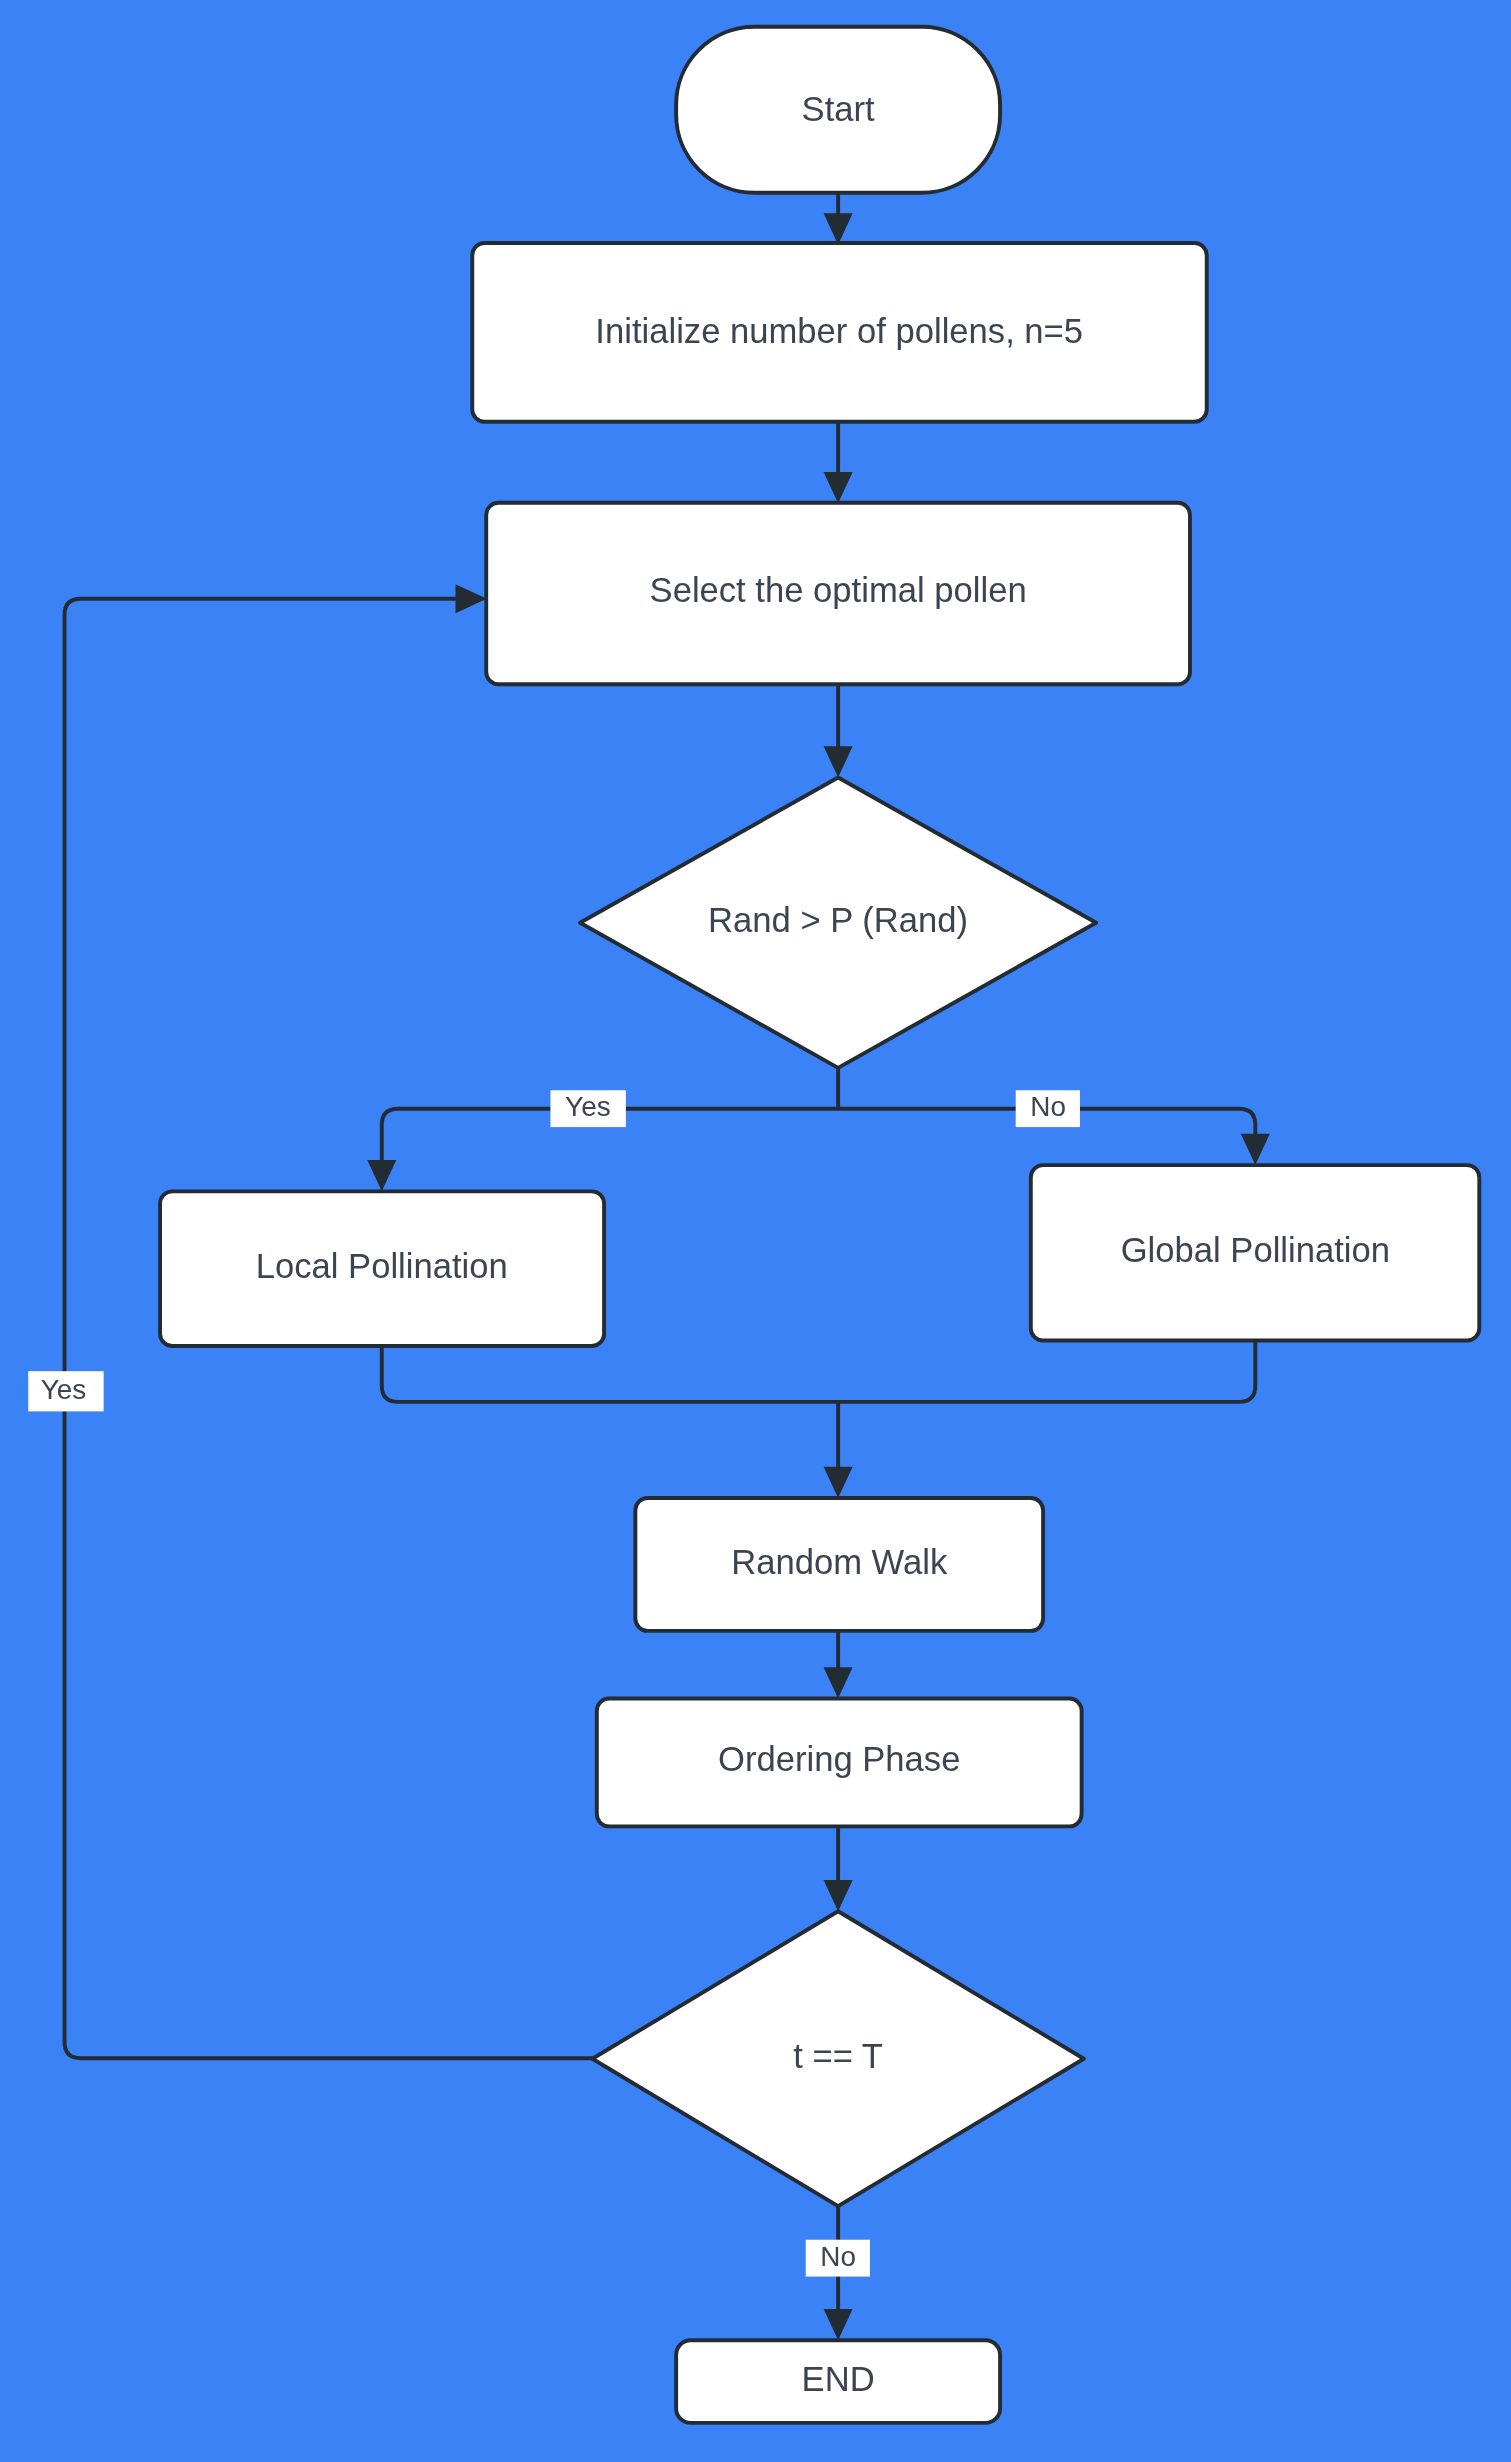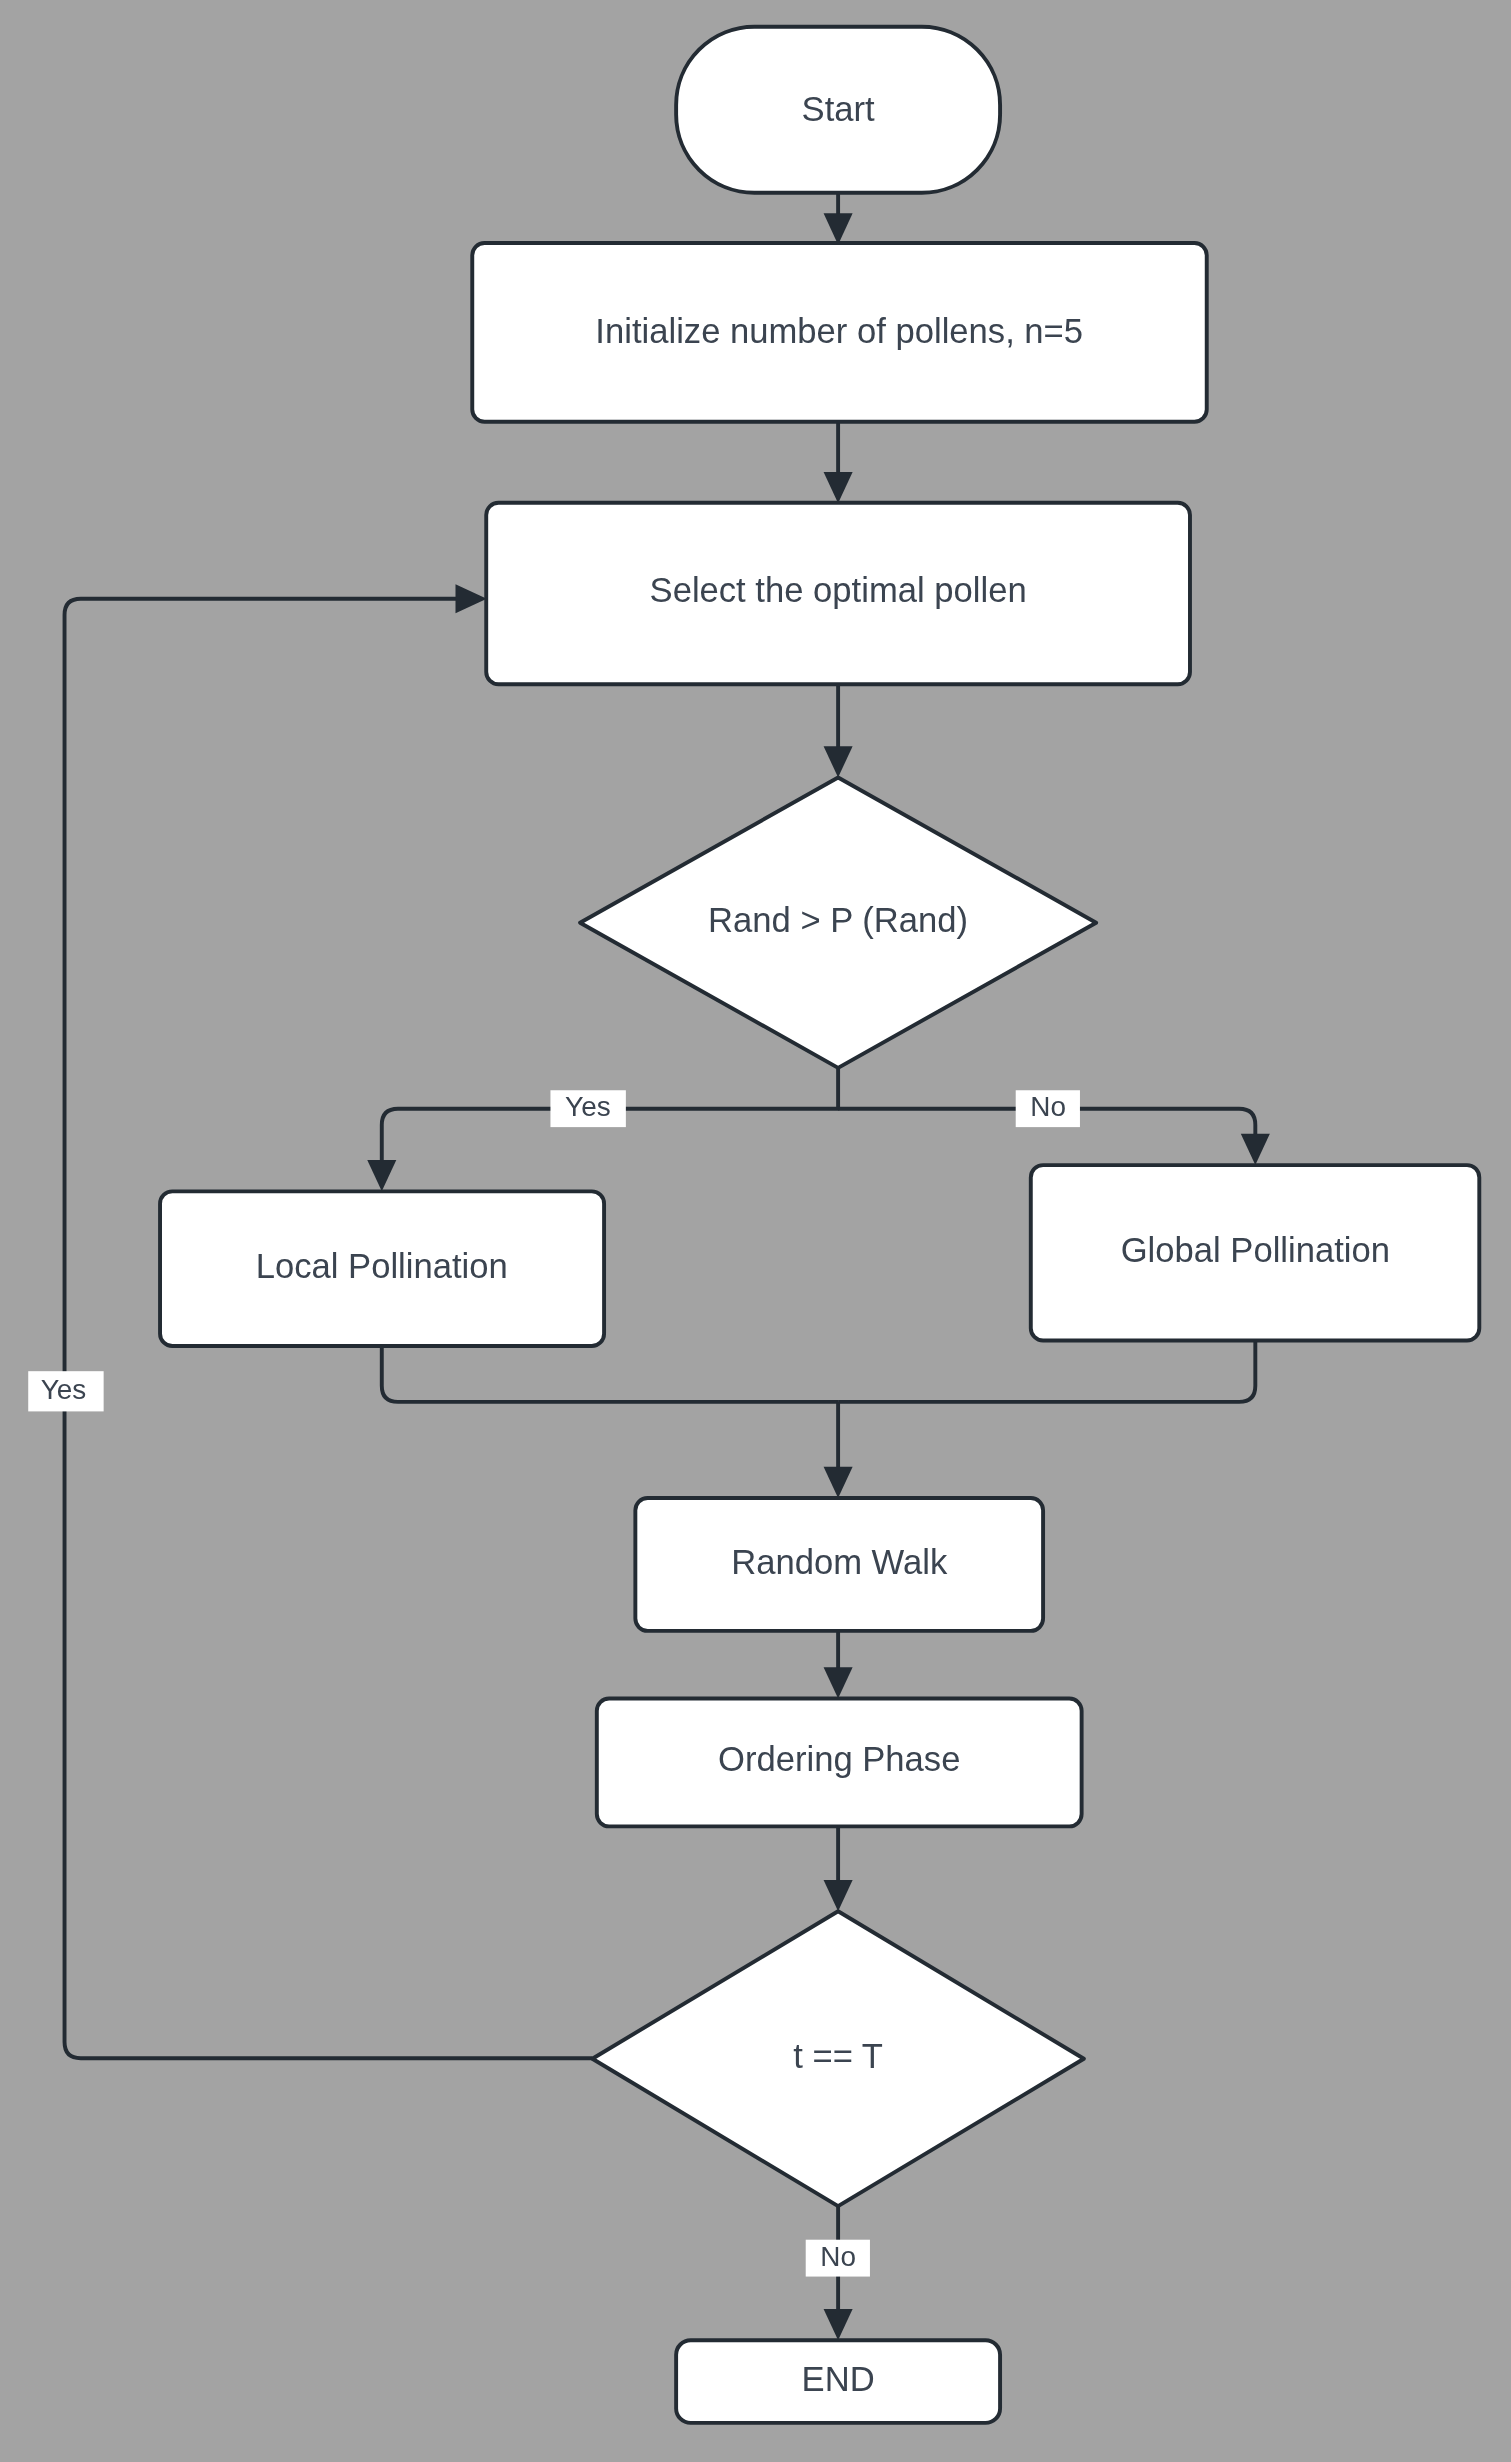--- a/index.html
+++ b/index.html
@@ -7,21 +7,21 @@
     padding: 0;
     background: #ffffff;
   }
   body {
     font-family: "Liberation Sans", sans-serif;
   }
   #flowchart-canvas {
     position: relative;
     width: 1512px;
     height: 2462px;
-    background: #a3a3a3;
+    background: #3b82f6;
     overflow: hidden;
   }
   #flow-svg {
     position: absolute;
     left: 0;
     top: 0;
     width: 1512px;
     height: 2462px;
     display: block;
   }

